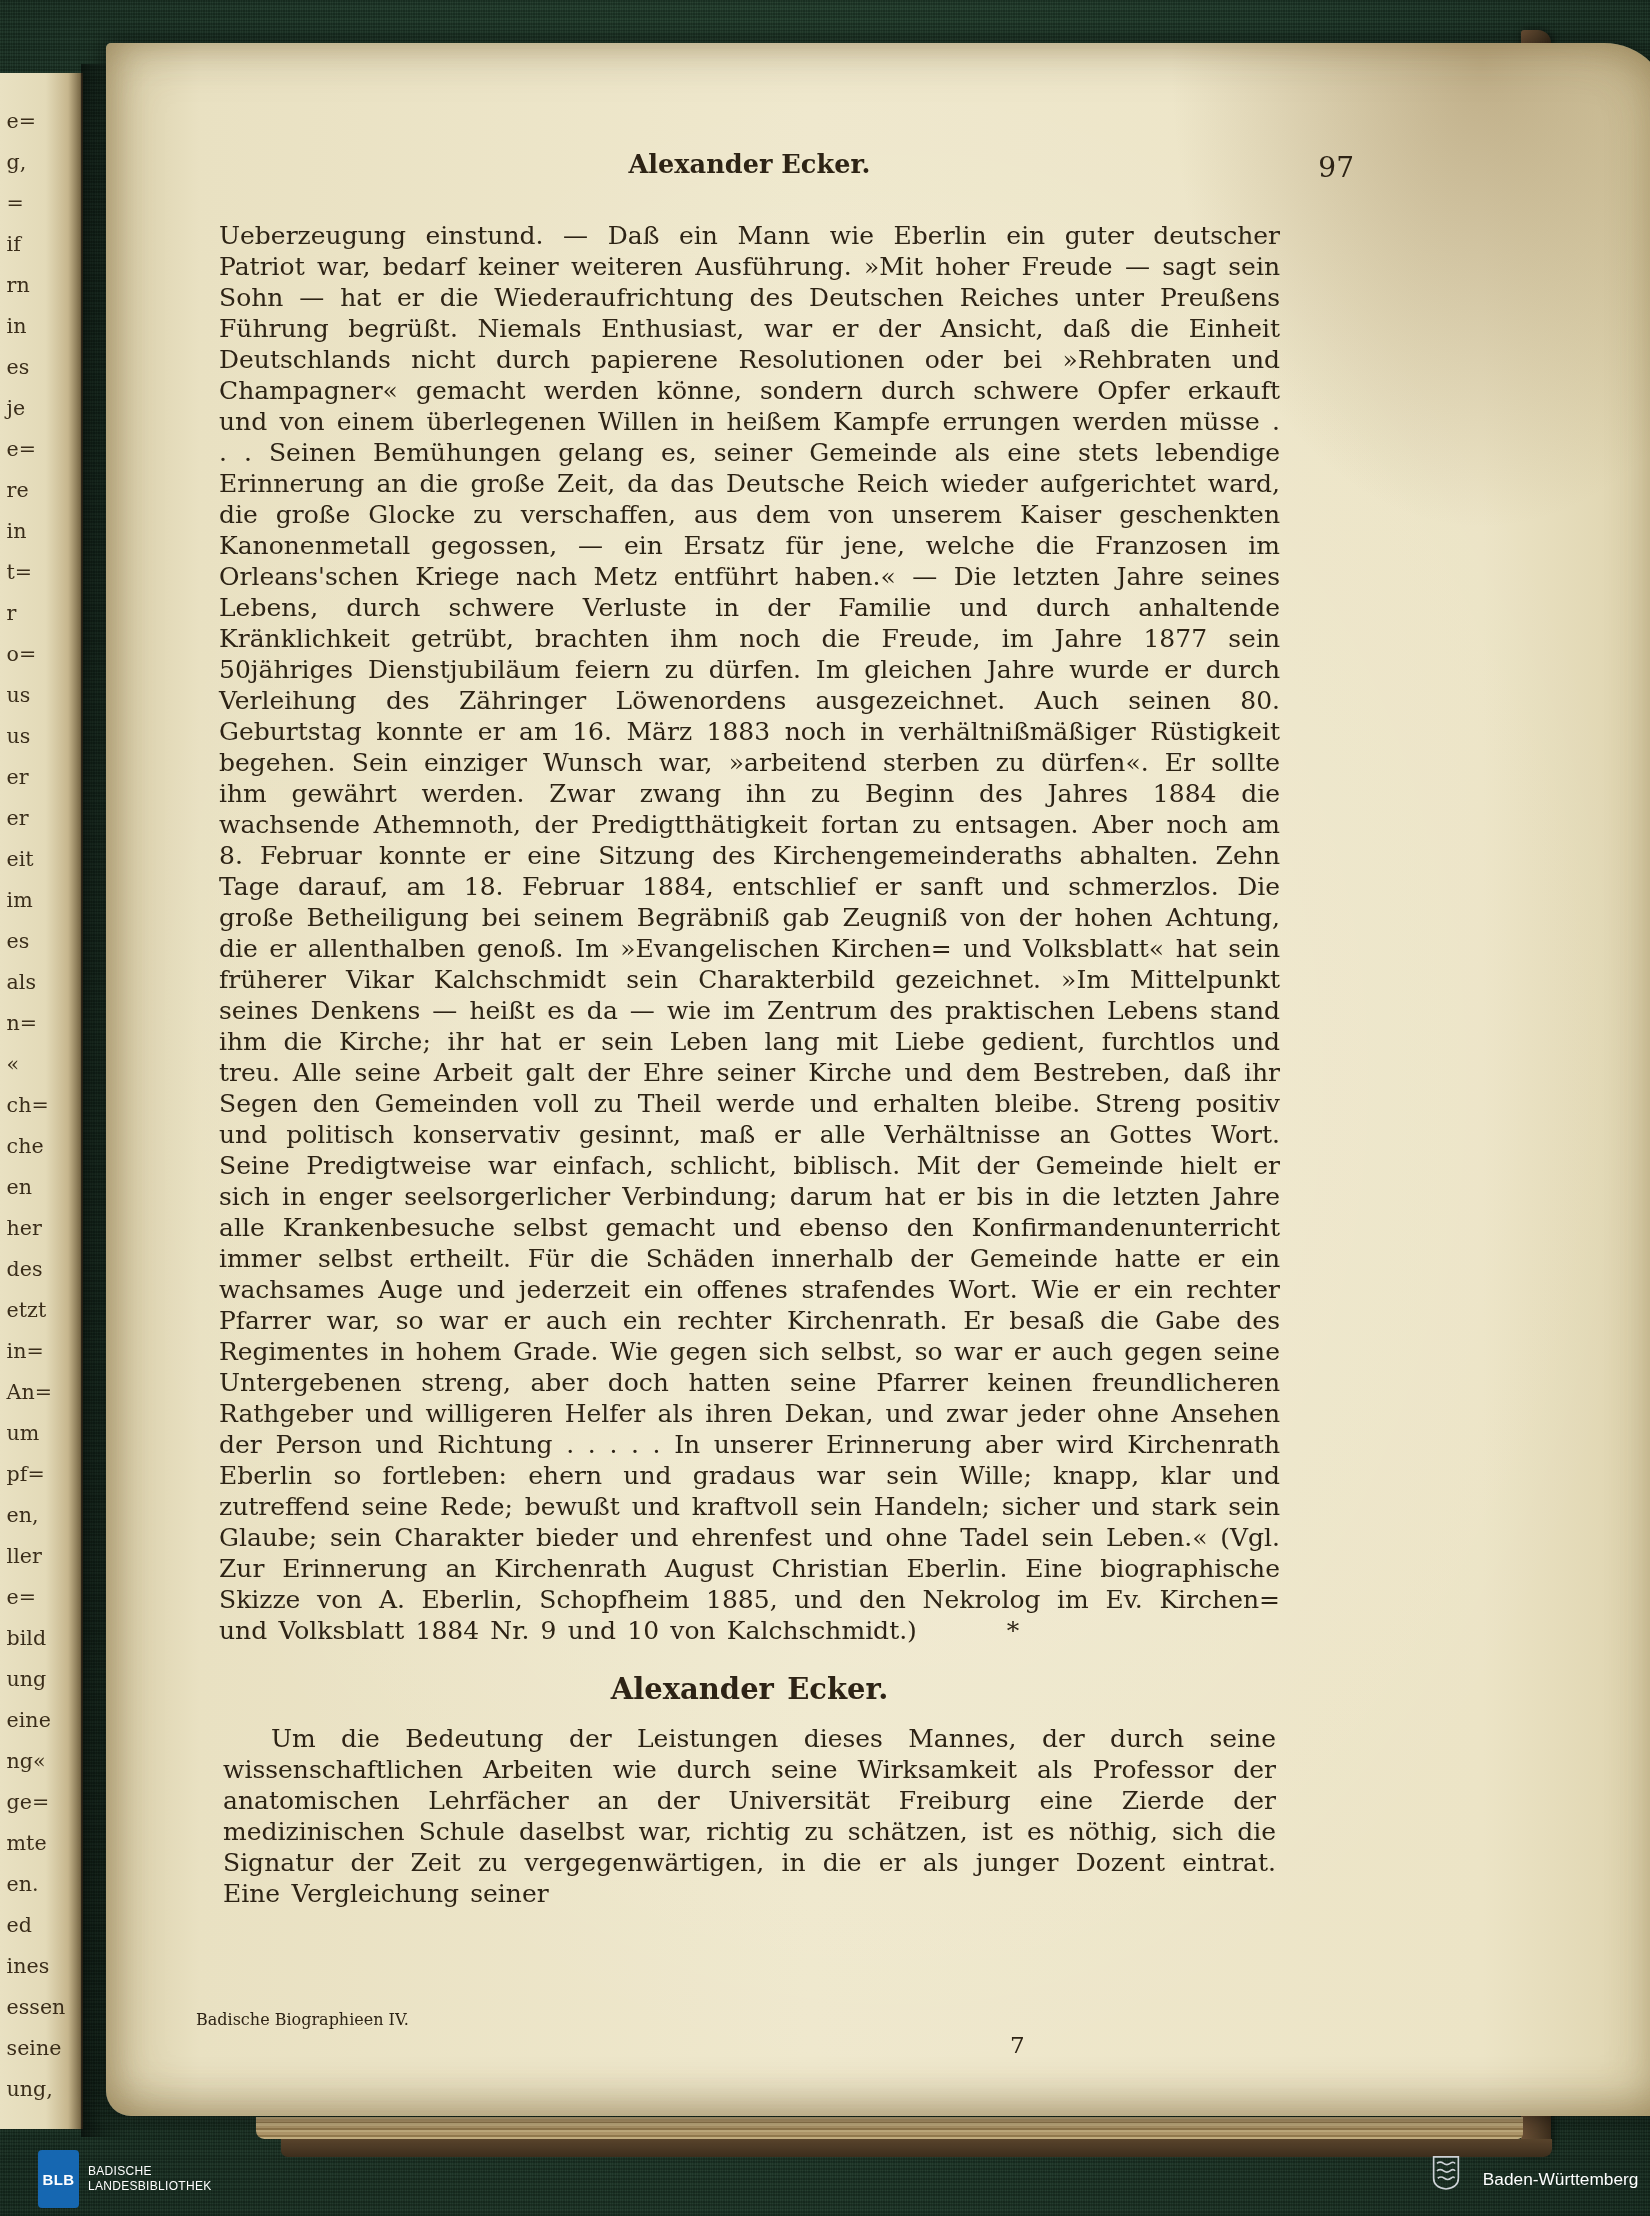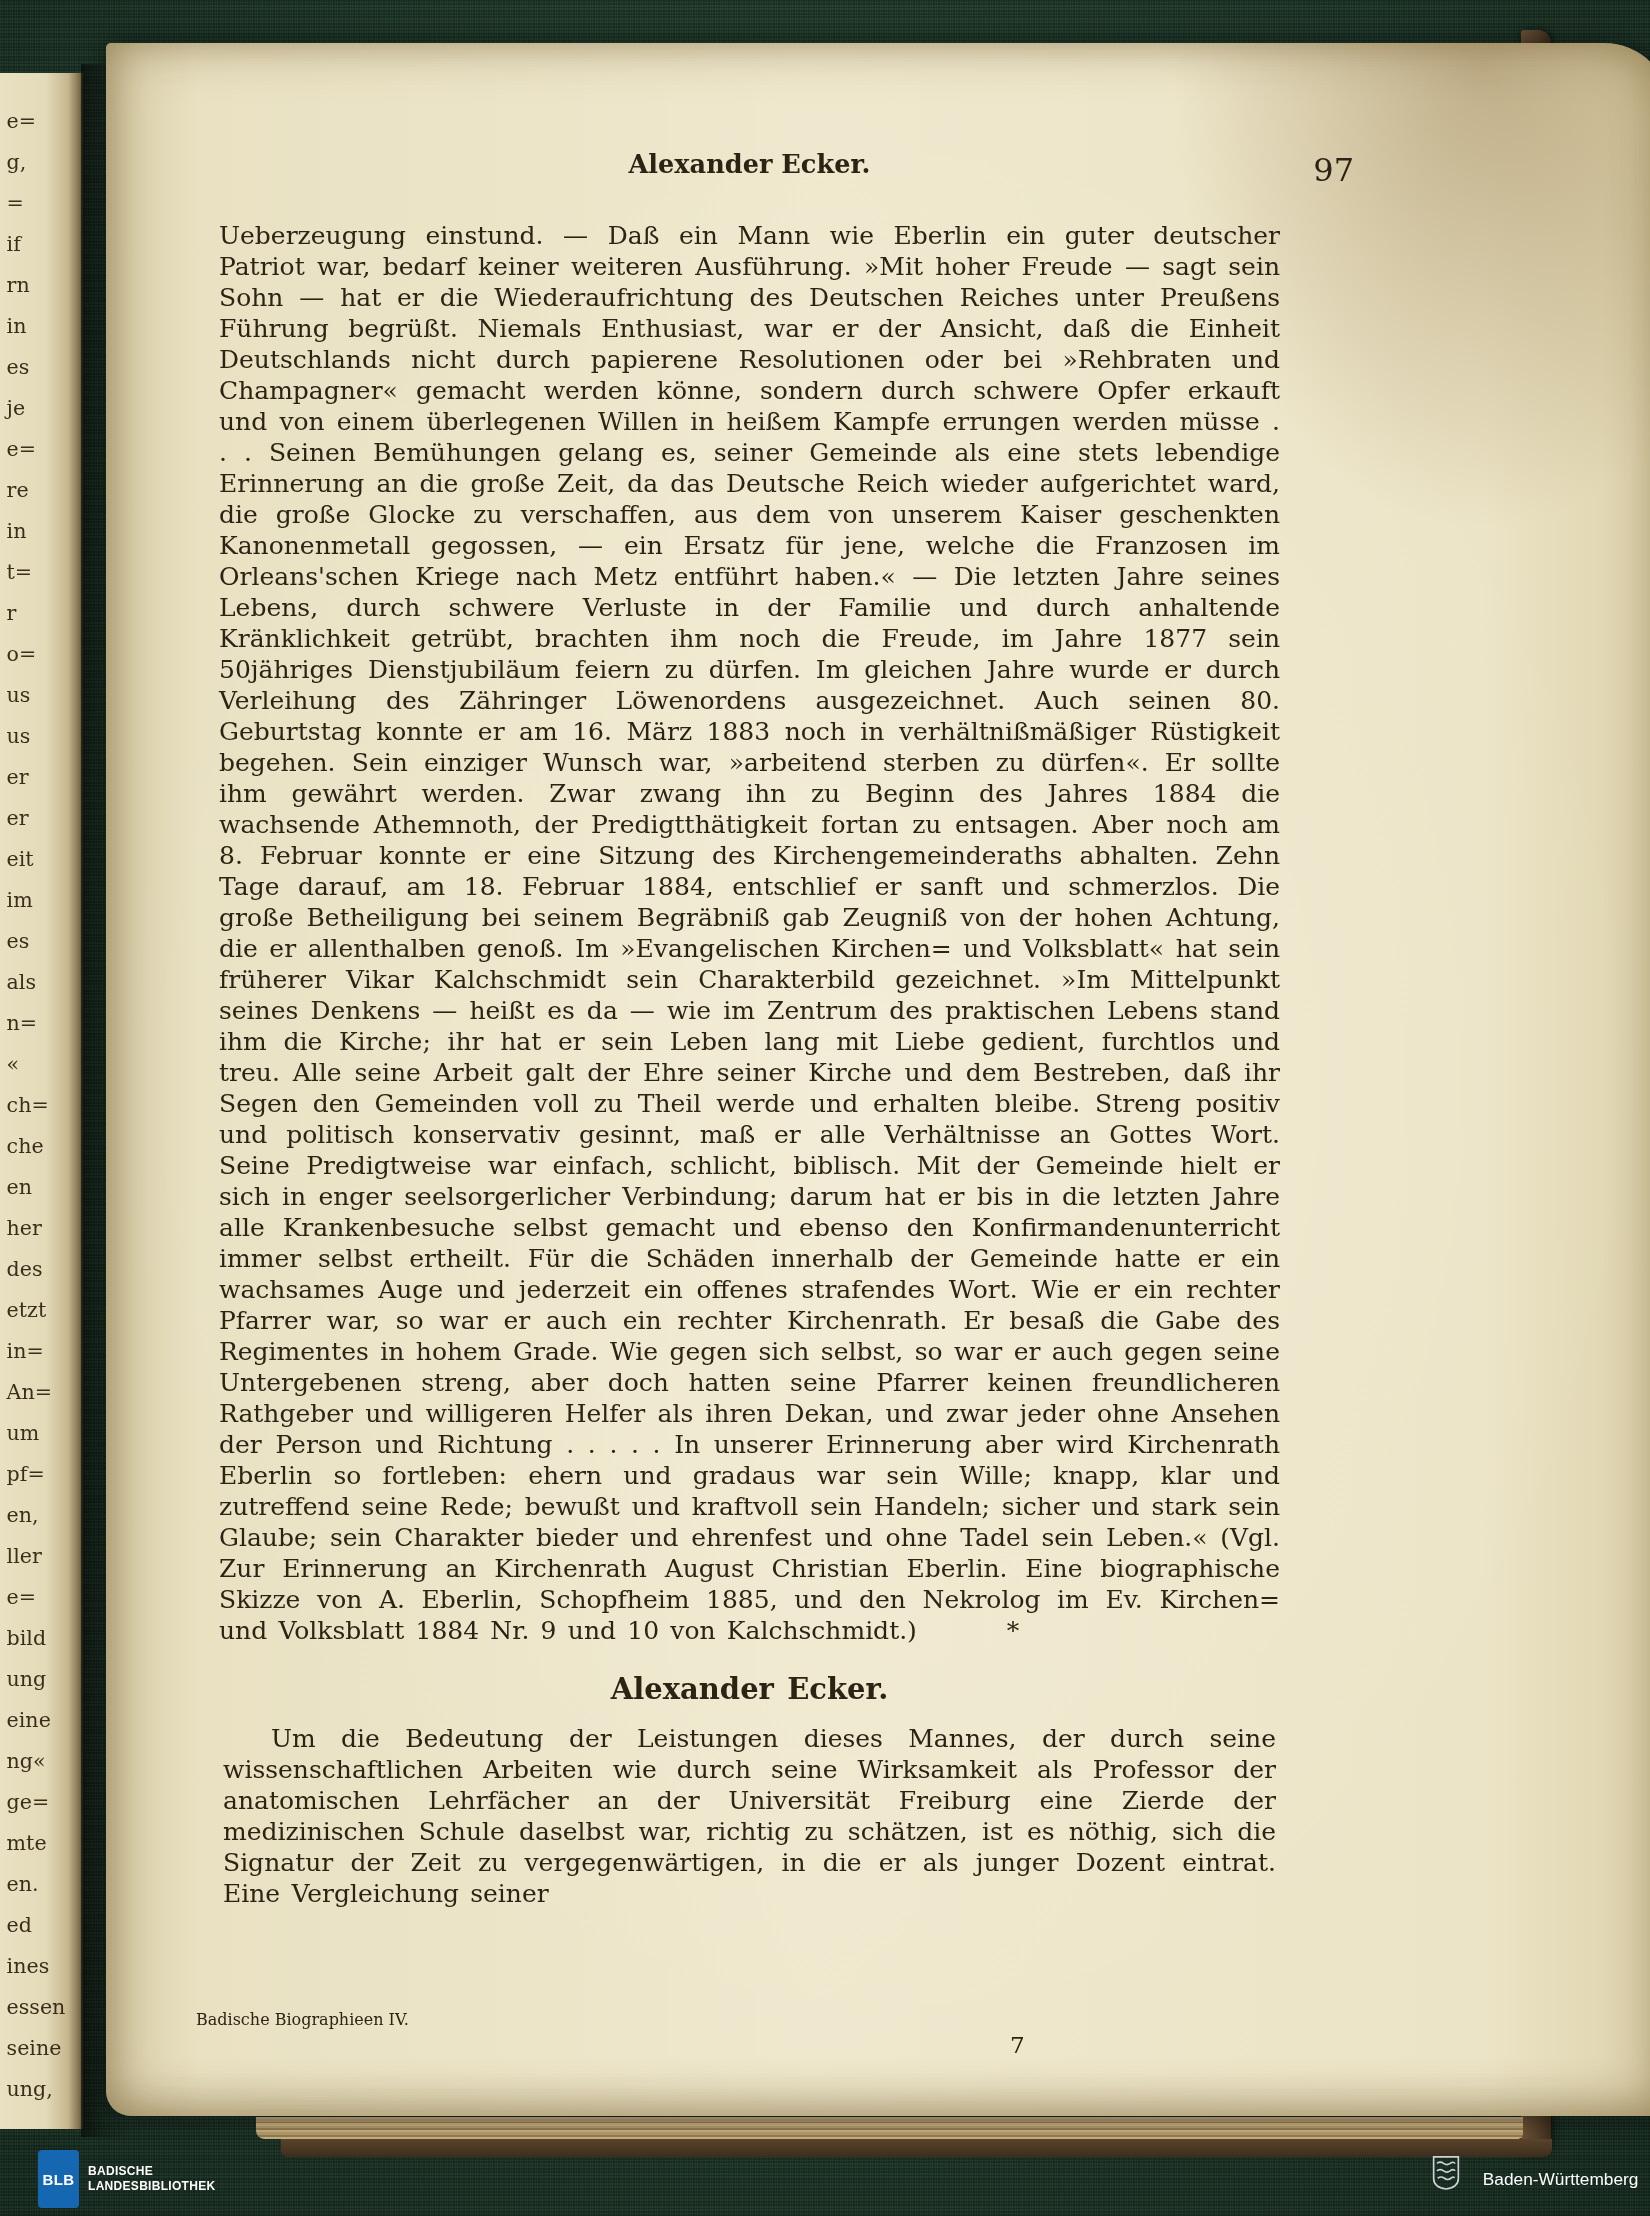--- a/index.html
+++ b/index.html
@@ -45,21 +45,21 @@
       inset 0 -18px 37px rgba(120,95,45,.20),
       inset 15px 0 29px rgba(120,95,45,.18),
       0 0 25px rgba(0,0,0,.55);
   }
 
   .header-row{position:absolute;top:106px;left:101px;width:1085px;height:36px;}
   .running-title{
     width:100%;text-align:center;font-size:25.6px;font-weight:bold;color:#2d2315;
   }
   .page-number{
-    position:absolute;right:-62px;top:1.7px;font-size:32px;color:#2d2315;
+    position:absolute;right:-62px;top:1.7px;font-size:28px;color:#2d2315;
   }
 
   .text-flow{
     position:absolute;top:165px;left:101px;width:1085px;
     color:#2d2315;font-size:25px;line-height:31px;text-align:justify;
     word-spacing:3.3px;
   }
   .para1{margin:12px;}
   .section-heading{
     margin:25px 0 13.2px 0;text-align:center;
@@ -99,21 +99,21 @@
   }
 
   
   .blb-logo{position:absolute;left:38px;top:2150px;display:flex;align-items:center;gap:9px;}
   .blb-badge{
     width:41px;height:58px;border-radius:4.1px;background:#1667b1;color:#ffffff;
     display:flex;align-items:center;justify-content:center;
     font-family:"Liberation Sans", sans-serif;font-weight:bold;font-size:15px;letter-spacing:0.4px;
   }
   .blb-text{
-    color:#ffffff;font-family:"Liberation Sans", sans-serif;font-weight:bold;
+    color:#ffffff;font-family:"Liberation Sans", sans-serif;font-weight:normal;
     font-size:12px;line-height:15px;letter-spacing:0.3px;
   }
   .bw-logo{
     position:absolute;right:11.6px;top:2155px;display:flex;align-items:flex-end;gap:23px;
     color:#ffffff;font-family:"Liberation Sans", sans-serif;font-size:17.3px;
   }
   .bw-crest{display:block;}
 </style>
 </head>
 <body>

